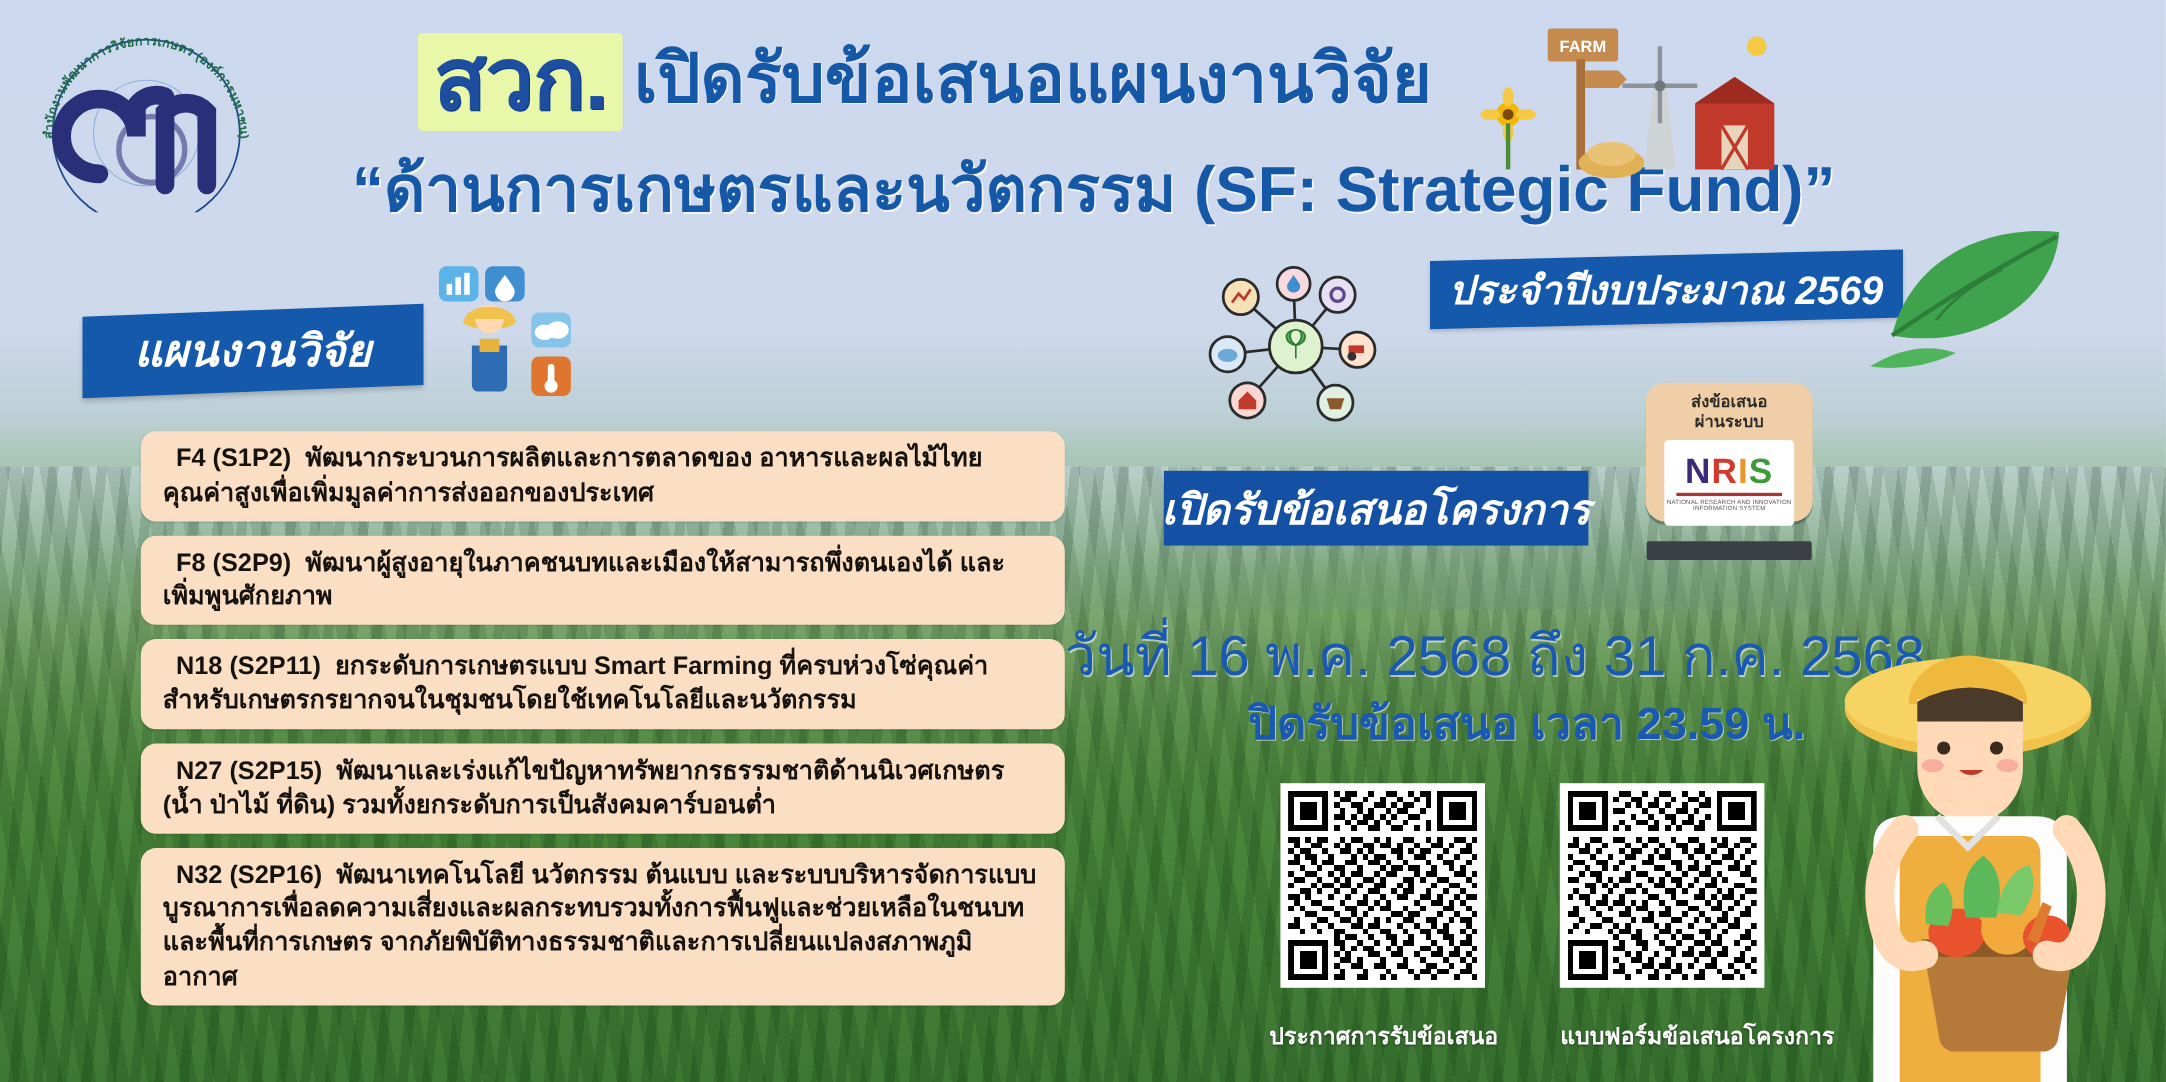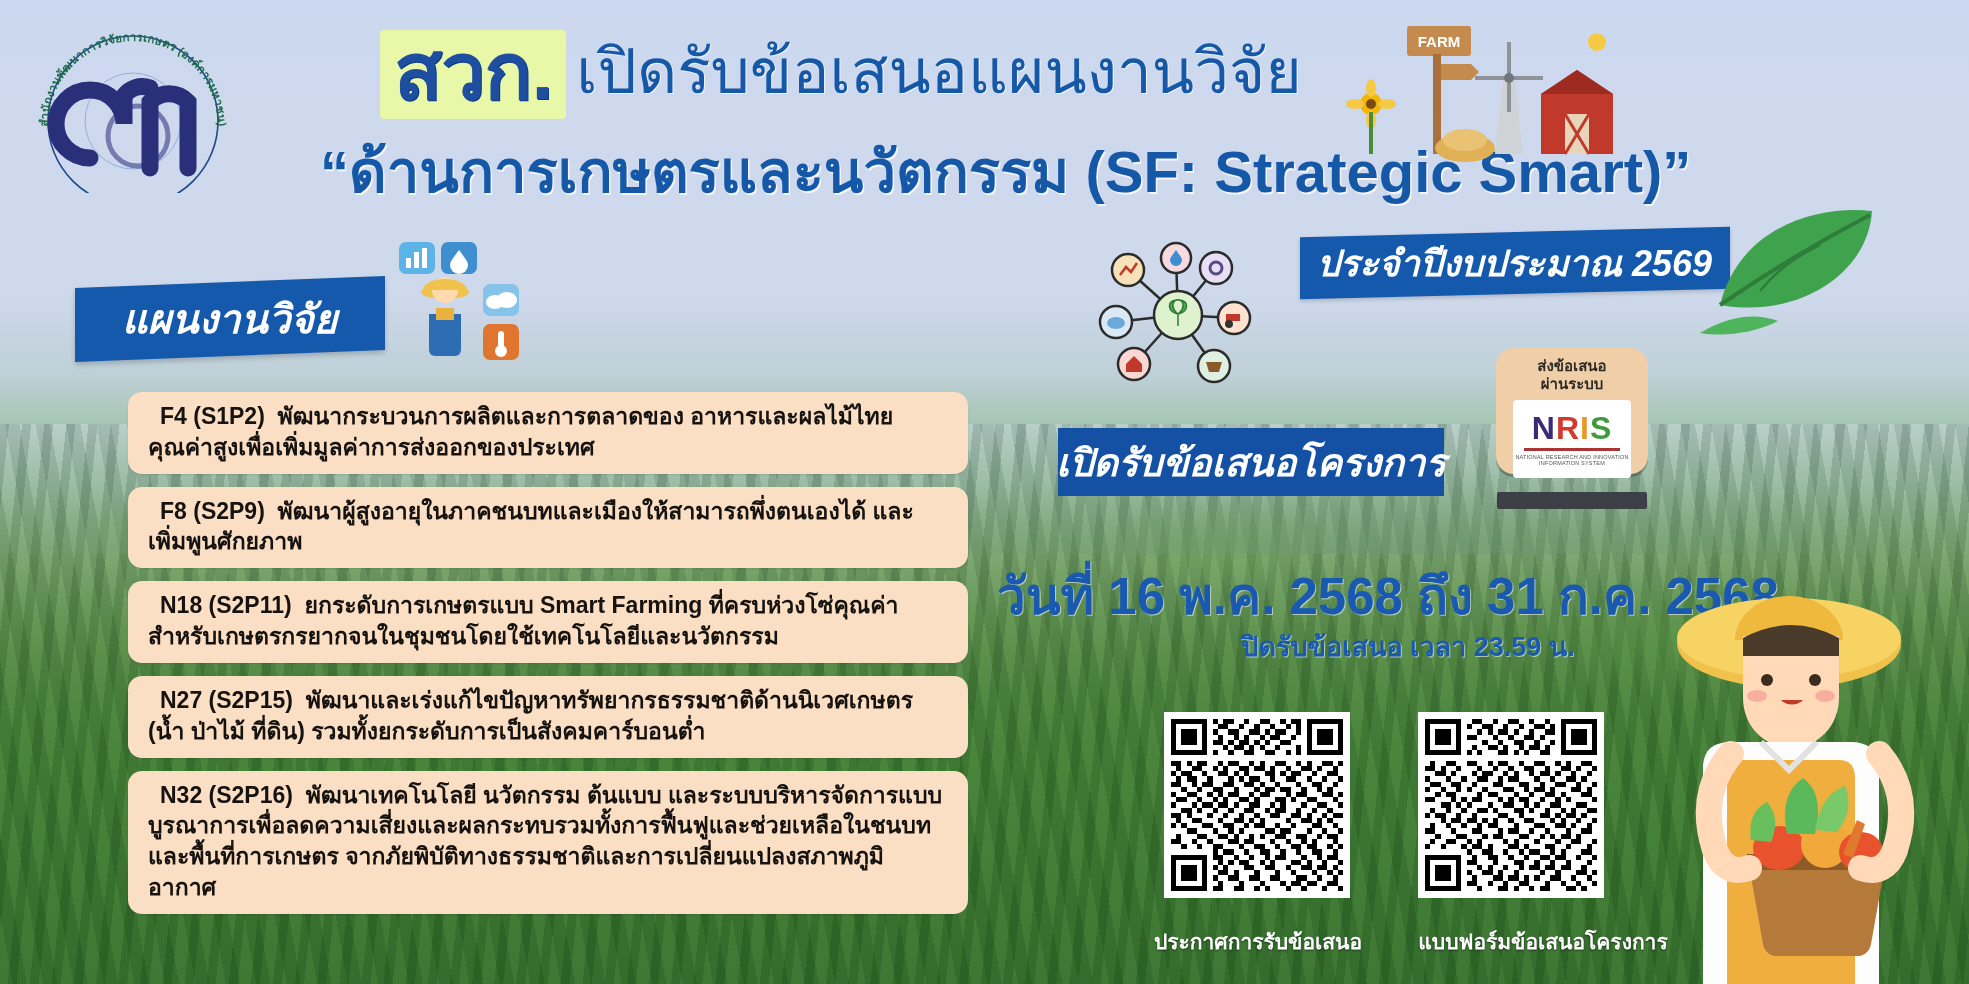--- a/index.html
+++ b/index.html
@@ -58,21 +58,21 @@
     background: #e8f7a8;
     color: #1d4ea0;
     font-size: 79px; font-weight: 900;
     letter-spacing: -1px;
     padding: 2px 14px 8px 14px;
     border-radius: 4px;
     text-shadow: 1px 1px 0 #0d3a80;
     vertical-align: -6px;
   }
   .t1-rest {
-    color: #1658a8; font-size: 62px; font-weight: 400; letter-spacing: 0px;
+    color: #1658a8; font-size: 62px; font-weight: 700; letter-spacing: 0px;
     text-shadow: 1px 1px 0 rgba(255,255,255,.7);
     margin-left: 10px;
   }
   .line2 {
     margin-top: 6px; margin-left: -60px;
     color: #1658a8; font-size: 58px; font-weight: 800;
     white-space: nowrap;
     text-shadow: 1.5px 1.5px 0 rgba(255,255,255,.75);
   }
 
@@ -155,27 +155,27 @@
   
   .openbar {
     position: absolute; left: 1058px; top: 428px;
     width: 386px; height: 68px;
     background: #1450a4;
     display: flex; align-items: center; justify-content: center;
   }
   .openbar span { color:#fff; font-size: 38px; font-weight: 800; font-style: italic; white-space: nowrap; }
   .dateline {
     position: absolute; left: 968px; top: 555px; width: 840px;
-    text-align: center; color: #1a59b0; font-size: 51px; font-weight: 700;
+    color: #1a59b0; font-size: 51px; font-weight: 400;
     white-space: nowrap;
     text-shadow: 1px 1px 0 rgba(255,255,255,.55);
   }
   .closeline {
-    position: absolute; left: 988px; top: 625px; width: 840px;
-    text-align: center; color: #1a59b0; font-size: 27px; font-weight: 800;
+    position: absolute; left: 968px; top: 625px; width: 840px;
+    text-align: center; color: #1a59b0; font-size: 41px; font-weight: 800;
     white-space: nowrap;
     text-shadow: 1px 1px 0 rgba(255,255,255,.55);
   }
 
   
   .qr { position: absolute; width: 186px; height: 186px; background:#fff; padding:7px; }
   #qr1 { left: 1164px; top: 712px; }
   #qr2 { left: 1418px; top: 712px; }
   .qr svg { display:block; width:100%; height:100%; }
   .qrcap {
@@ -214,21 +214,21 @@
         <path d="M122 150 L122 84 A26 26 0 0 1 160 84 L160 150"></path>
       </g>
       <circle cx="110" cy="118" r="30" fill="none" stroke="#2a2f7a" stroke-width="5" opacity=".55"></circle>
     </svg>
   </div>
 
   <div class="title-wrap">
     <div class="line1">
       <span class="hl">สวก.</span><span class="t1-rest">เปิดรับข้อเสนอแผนงานวิจัย</span>
     </div>
-    <div class="line2">“ด้านการเกษตรและนวัตกรรม (SF: Strategic Smart)”</div>
+    <div class="line2">“ด้านการเกษตรและนวัตกรรม (SF: Strategic Fund)”</div>
   </div>
 
   <div class="ribbon">
     <span>ประจำปีงบประมาณ 2569</span>
   </div>
 
   <div class="farm-illu">
     <svg viewBox="0 0 270 160" xmlns="http://www.w3.org/2000/svg">
       <g>
         <circle cx="26" cy="96" r="11" fill="#f2b705"></circle>

